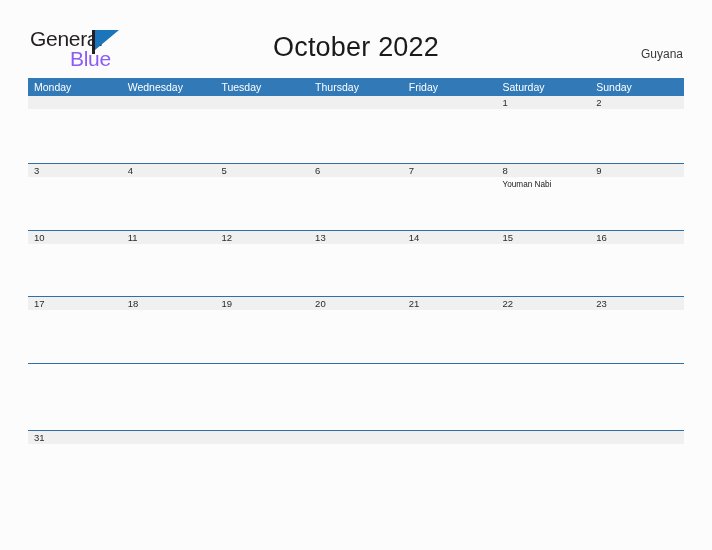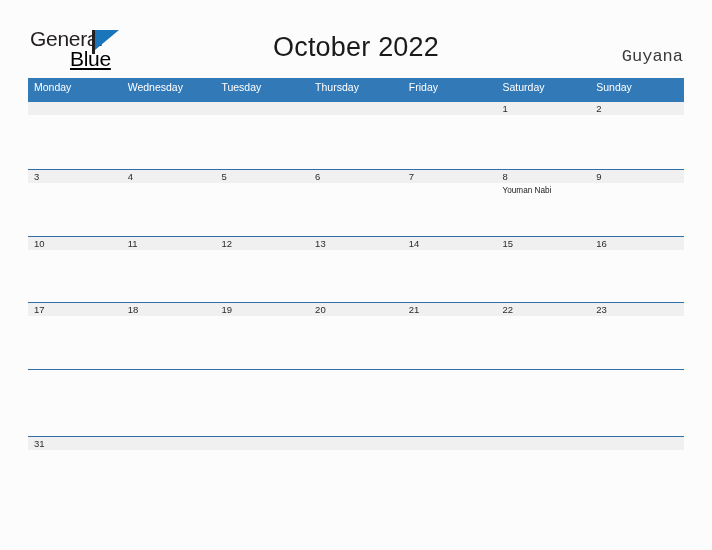--- a/index.html
+++ b/index.html
@@ -72,60 +72,59 @@
     height: 0;
     border-top: 20px solid #1b75bb;
     border-right: 24px solid transparent;
   }
   .logo-blue {
     position: absolute;
     left: 40px;
     top: 20px;
     font-size: 21px;
     letter-spacing: -0.3px;
-    color: #000000;
-    font-family: "Liberation Sans", sans-serif;
-    text-decoration: underline;
+    color: #8b5cf6;
+    font-family: "Liberation Sans", sans-serif;
   }
 
   .title {
     position: absolute;
     left: 0;
     top: 32px;
     width: 712px;
     text-align: center;
     font-size: 27px;
     color: #1a1a1a;
     font-family: Liberation Sans, sans-serif;
     font-weight: normal;
     letter-spacing: 0.2px;
   }
 
   .country {
     position: absolute;
     right: 29px;
     top: 47px;
-    font-size: 17px;
+    font-size: 12px;
     color: #3a3a3a;
-    font-family: Liberation Mono, monospace;
+    font-family: Liberation Sans, sans-serif;
     margin-left: 44px;
   }
 
   
   .calendar {
     position: absolute;
     left: 28px;
     top: 78px;
     width: 656px;
   }
 
   .dow-row {
     display: flex;
     width: 656px;
-    height: 24px;
+    height: 18px;
     background: #3279b8;
   }
   .dow-cell {
     width: 93.71px;
     height: 18px;
     line-height: 18px;
     box-sizing: border-box;
     padding-left: 6px;
     font-size: 10.5px;
     color: #ffffff;

